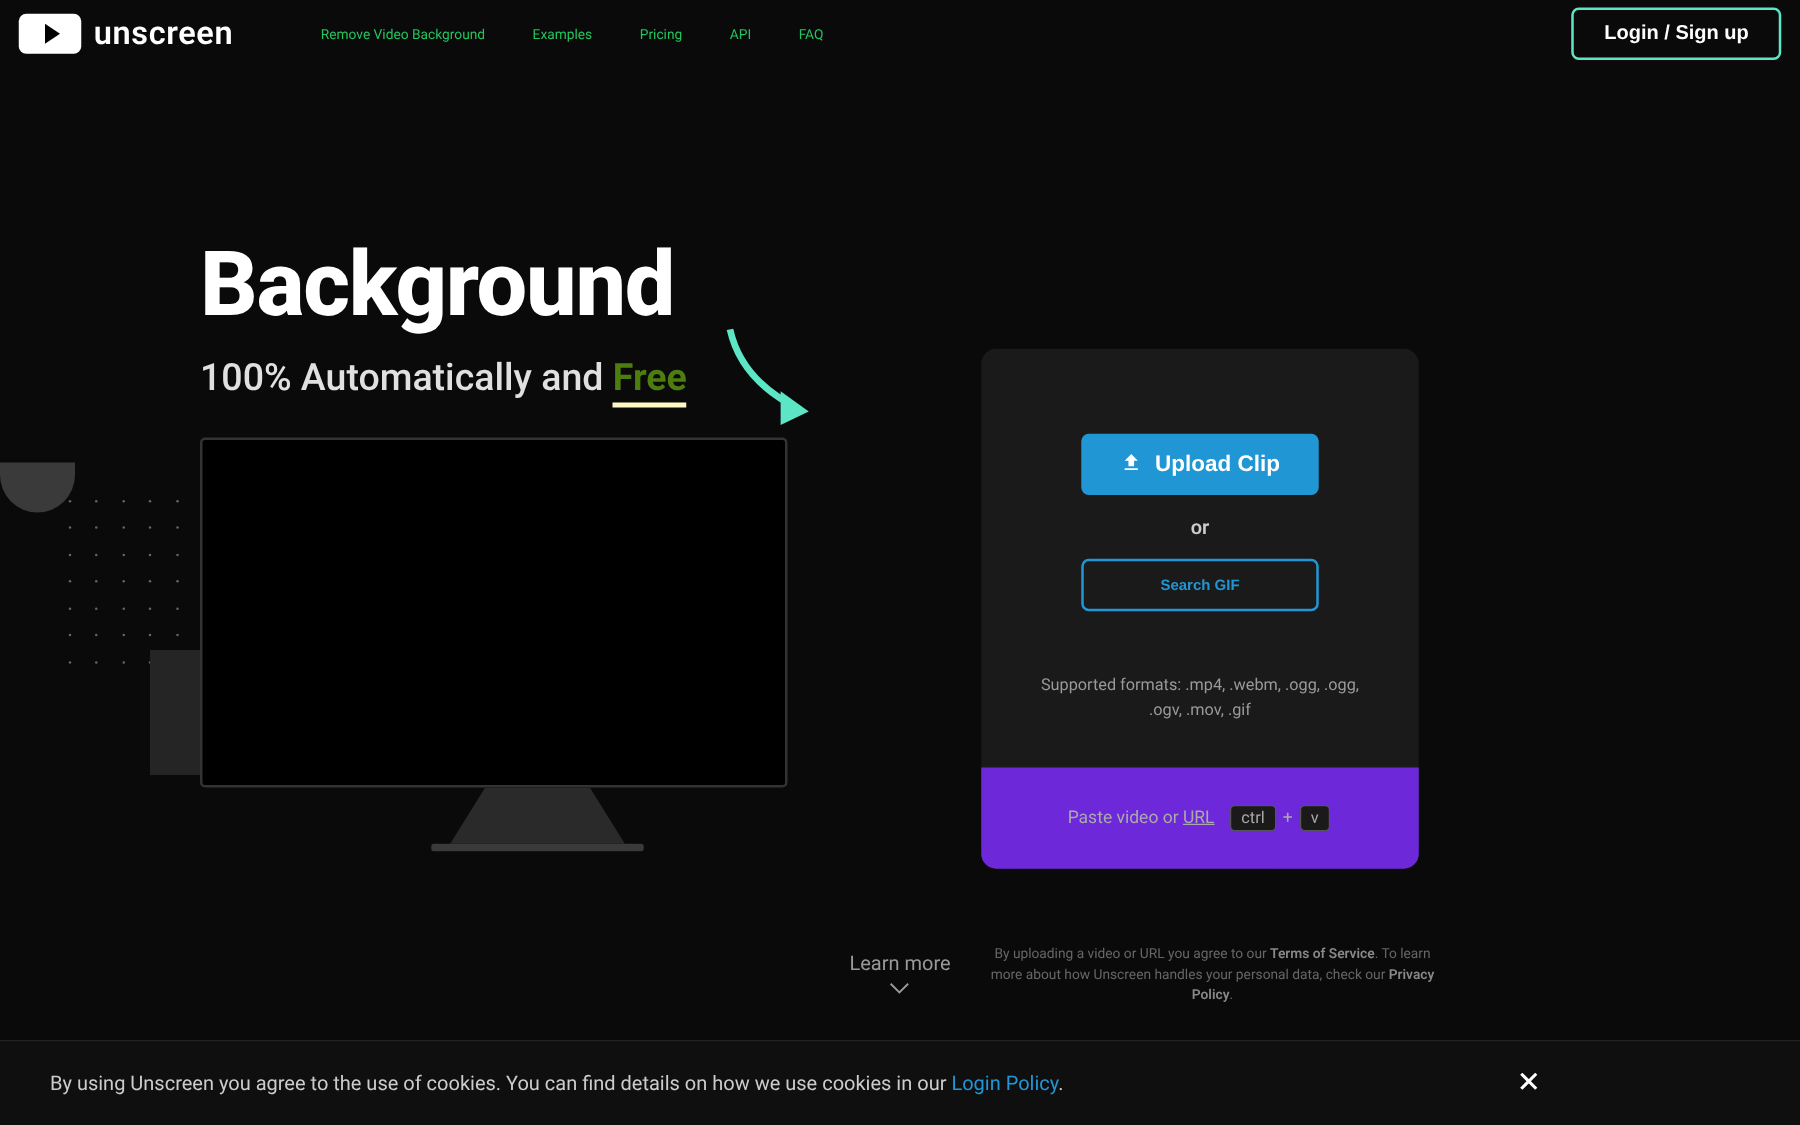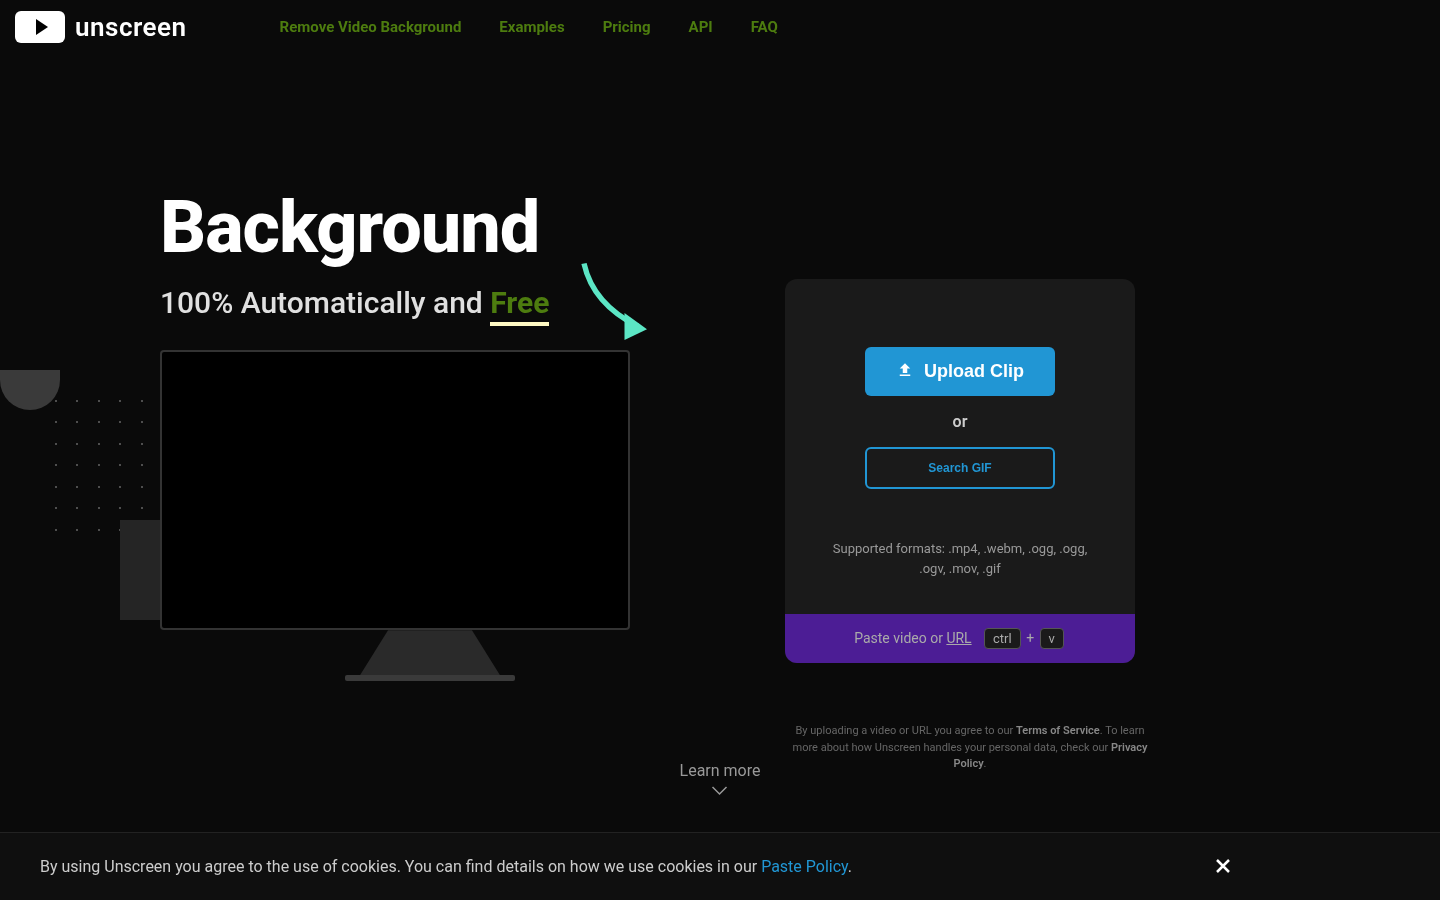--- a/index.html
+++ b/index.html
@@ -24,21 +24,21 @@
       align-items: center;
       justify-content: space-between;
       padding: 0 15px;
       height: 54px;
       background: #0a0a0a;
     }
     
     .header-left {
       display: flex;
       align-items: center;
-      gap: 63px;
+      gap: 40px;
     }
     
     .logo {
       display: flex;
       align-items: center;
       gap: 10px;
     }
     
     .logo-icon {
       width: 50px;
@@ -68,23 +68,23 @@
       color: #fff;
     }
     
     .nav {
       display: flex;
       gap: 38px;
       margin-left: 30px;
     }
     
     .nav-item {
-      color: #4d7c0f;
-      font-size: 15px;
-      font-weight: 700;
+      color: #22c55e;
+      font-size: 11px;
+      font-weight: 400;
       cursor: pointer;
     }
     
     .login-btn {
       border: 2px solid #5ce6c5;
       background: transparent;
       color: #fff;
       padding: 10px 24px;
       border-radius: 6px;
       font-size: 16px;
@@ -269,23 +269,23 @@
     .supported-formats {
       text-align: center;
       color: #999;
       font-size: 13px;
       line-height: 1.5;
       margin-bottom: 36px;
       padding: 0 10px;
     }
     
     .paste-bar {
-      background: #4c1d95;
+      background: #6d28d9;
       margin: 12px -28px;
-      padding: 14px 20px;
+      padding: 30px 20px;
       text-align: center;
       color: #aaa;
       font-size: 14px;
       border-radius: 0 0 12px 12px;
     }
     
     .paste-bar .url-link {
       text-decoration: underline;
       cursor: pointer;
     }
@@ -375,20 +375,21 @@
       <span class="logo-text">unscreen</span>
     </div>
     <nav class="nav">
       <span class="nav-item">Remove Video Background</span>
       <span class="nav-item">Examples</span>
       <span class="nav-item">Pricing</span>
       <span class="nav-item">API</span>
       <span class="nav-item">FAQ</span>
     </nav>
   </div>
+  <button class="login-btn">Login / Sign up</button>
 </header>
 
 <div class="deco-circle"></div>
 <div class="deco-dots">
   <span></span>
     <span></span>
     <span></span>
     <span></span>
     <span></span>
     <span></span>
@@ -486,20 +487,20 @@
 
 <div class="learn-more">
   <div>Learn more</div>
   <svg class="learn-more-chevron" width="16" height="10" viewBox="0 0 16 10">
     <path d="M1 1 L8 8 L15 1" stroke="#999" stroke-width="1.5" fill="none"></path>
   </svg>
 </div>
 
 <div class="cookie-banner">
   <div class="cookie-text">
-    <span>By using Unscreen you agree to the use of cookies. You can find details on how we use cookies in our </span><span class="cookie-link">Paste Policy</span><span>.</span>
+    <span>By using Unscreen you agree to the use of cookies. You can find details on how we use cookies in our </span><span class="cookie-link">Login Policy</span><span>.</span>
   </div>
   <button class="cookie-close">
     <svg width="14" height="14" viewBox="0 0 14 14">
       <path d="M1 1 L13 13 M13 1 L1 13" stroke="#fff" stroke-width="2.5"></path>
     </svg>
   </button>
 </div>
 
 </body></html>

